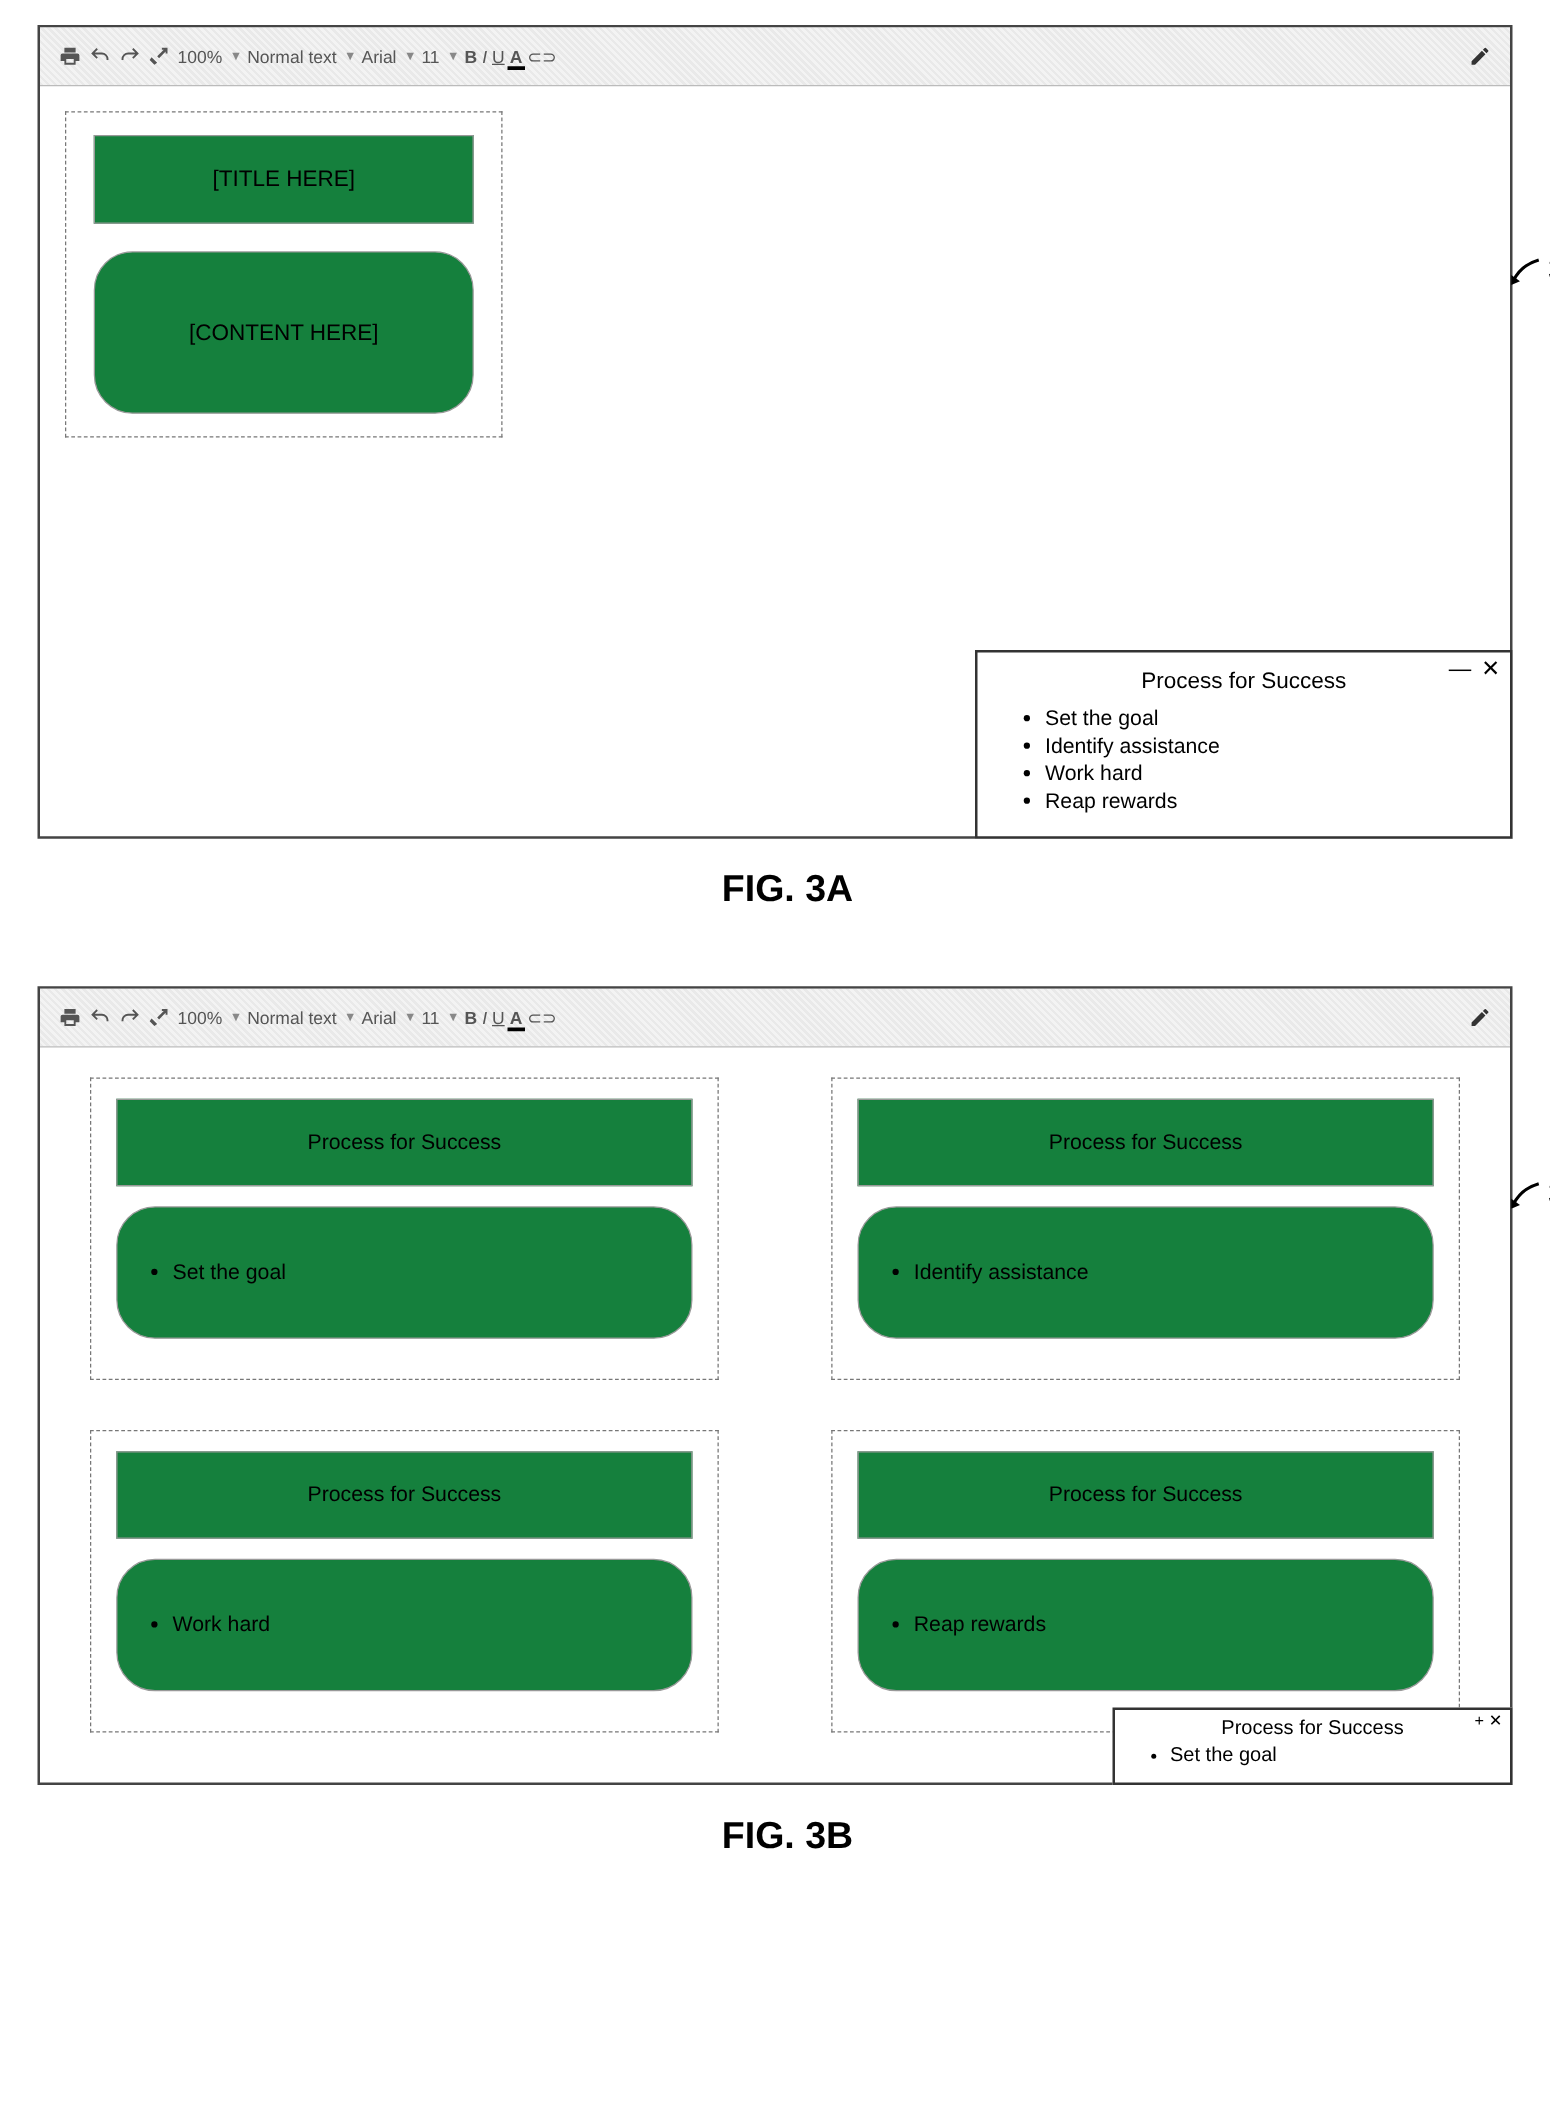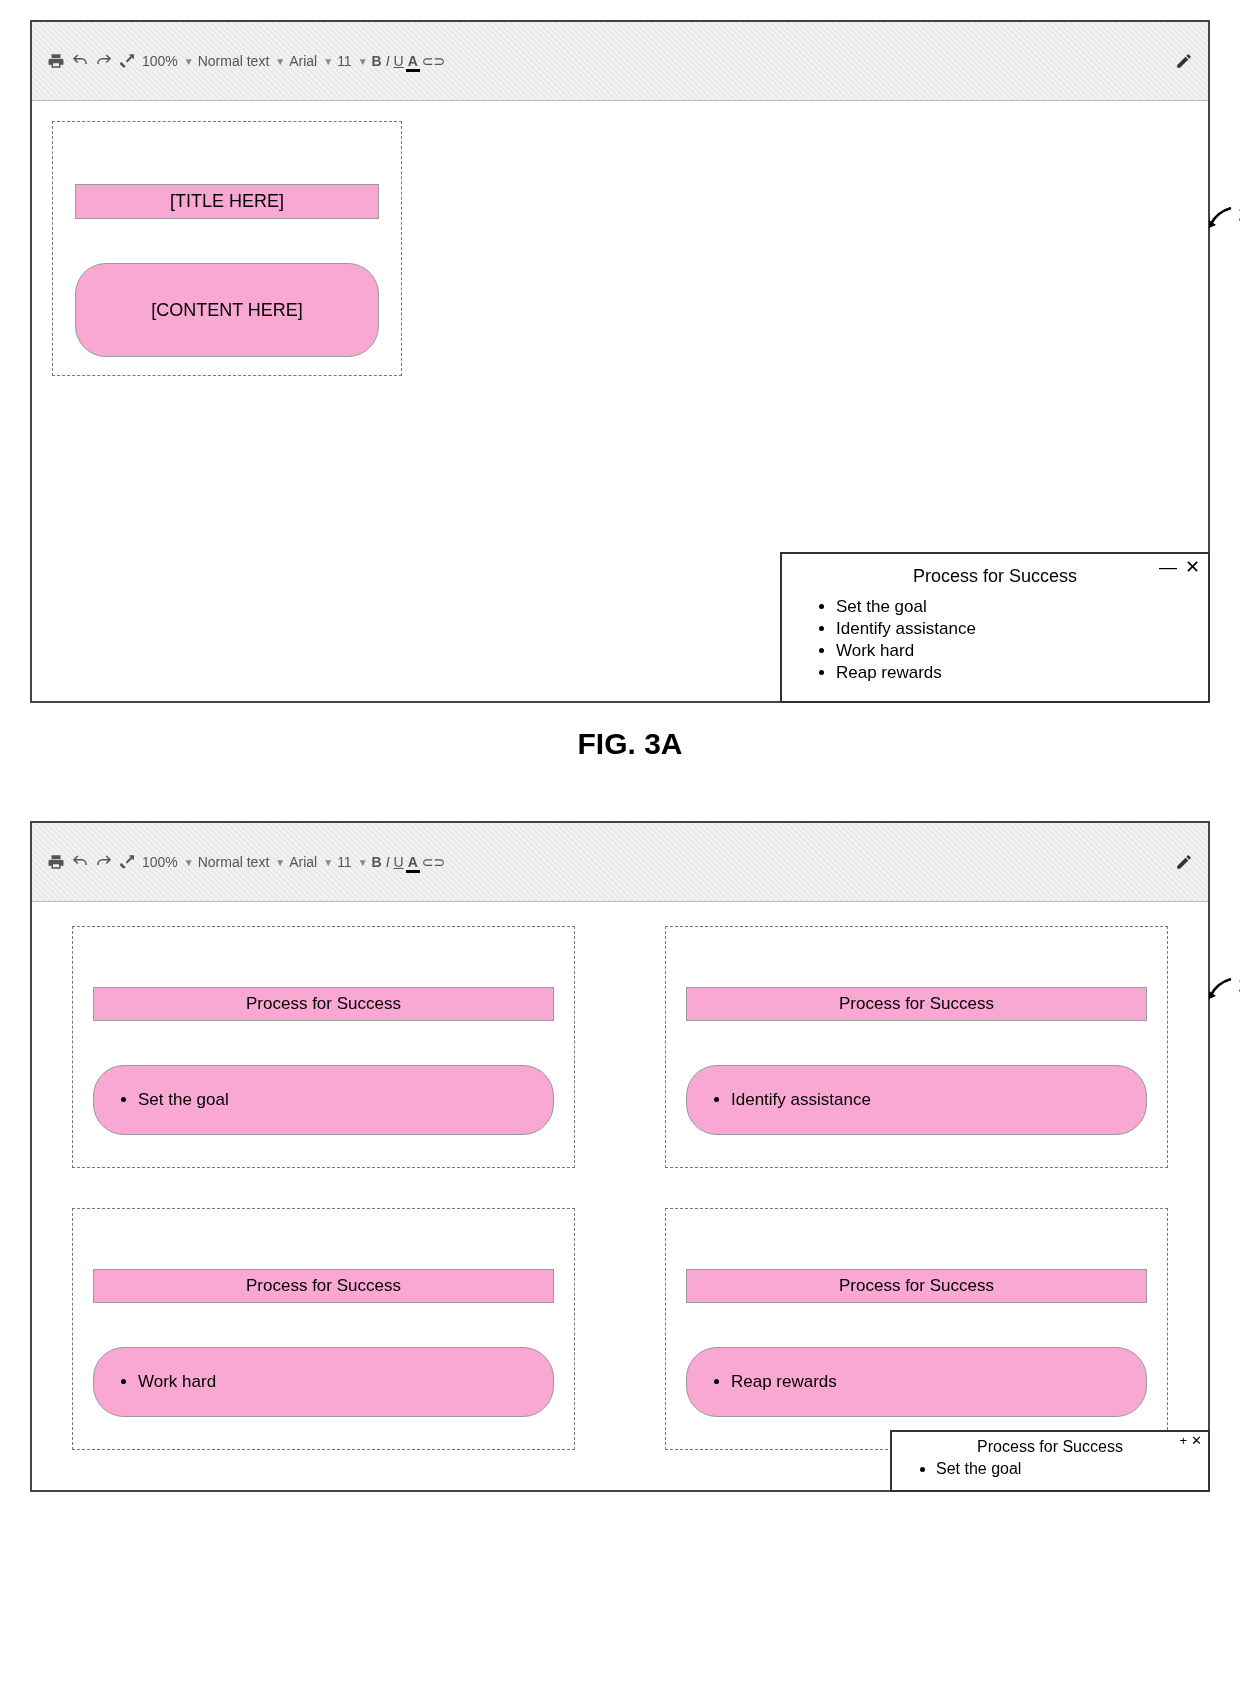--- a/index.html
+++ b/index.html
@@ -1,31 +1,31 @@
 <!DOCTYPE html>
 <html><head>
 <meta charset="utf-8">
 <style>
   html,body{margin:0;padding:0;background:#fff;font-family:Arial,Helvetica,sans-serif;color:#000;}
   .page{width:1240px;margin:0 auto;padding:20px 30px;box-sizing:border-box;}
   .figure-wrap{position:relative;margin-bottom:20px;}
   .app-window{border:2px solid #444;background:#fff;position:relative;}
-  .toolbar{height:46px;display:flex;align-items:center;gap:4px;padding:16px 14px;
+  .toolbar{height:46px;display:flex;align-items:center;gap:4px;padding:0 14px;
     background:repeating-linear-gradient(45deg,#e9e9e9 0,#e9e9e9 2px,#f3f3f3 2px,#f3f3f3 4px);
     border-bottom:1px solid #bbb;font-size:14px;color:#555;}
   .toolbar .sep{flex:1;}
   .ticon{display:inline-flex;align-items:center;justify-content:center;width:20px;height:20px;color:#555;}
   .tb-text{font-size:14px;color:#555;}
   .tb-group{display:flex;align-items:center;gap:6px;}
   .caret{font-size:10px;color:#888;}
   .underline-a{position:relative;display:inline-block;font-weight:bold;}
   .underline-a:after{content:"";position:absolute;left:-2px;right:-2px;bottom:-3px;height:3px;background:#000;}
   .canvas{position:relative;min-height:560px;padding:20px;}
   .slide{border:1.5px dashed #777;padding:18px 22px;box-sizing:border-box;}
-  .slot{border:1.5px solid #999;padding:6px 16px;margin-bottom:22px;font-size:18px;text-align:center;background:#f9a8d4;margin-top:44px;}
+  .slot{border:1.5px solid #999;padding:24px 16px;margin-bottom:22px;font-size:18px;text-align:center;background:#15803d;}
   .slot.big{min-height:80px;display:flex;align-items:center;justify-content:center;}
   .slot.content{min-height:60px;display:flex;align-items:center;}
   .slot.content ul{margin:0;padding-left:28px;font-size:17px;text-align:left;width:100%;}
   .slot.content ul li{margin:2px 0;}
   .slot:last-child{margin-bottom:0;border-radius:31px;}
   
   .popup{position:absolute;right:-2px;bottom:-2px;width:430px;border:2px solid #333;background:#fff;padding:10px 14px 16px;box-sizing:border-box;}
   .popup .controls{position:absolute;top:4px;right:8px;display:flex;gap:8px;font-size:18px;line-height:1;}
   .popup .ptitle{text-align:center;font-size:18px;margin:2px 0 10px;}
   .popup ul{margin:0;padding-left:40px;font-size:17px;}
@@ -236,14 +236,15 @@
     </div>
 
     <div class="ref-callout" style="top:150px">
       <svg width="28" height="24" viewBox="0 0 28 24">
           <path fill="none" stroke="#000" stroke-width="2.5" d="M24 4 Q10 8 4 20"></path>
           <path fill="#000" d="M2 24 l0 -8 l7 5 z"></path>
         </svg>
       <span>320</span>
     </div>
   </div>
+  <div class="fig-label" style="margin-bottom:10px">FIG. 3B</div>
 
 </div>
 
 </body></html>

